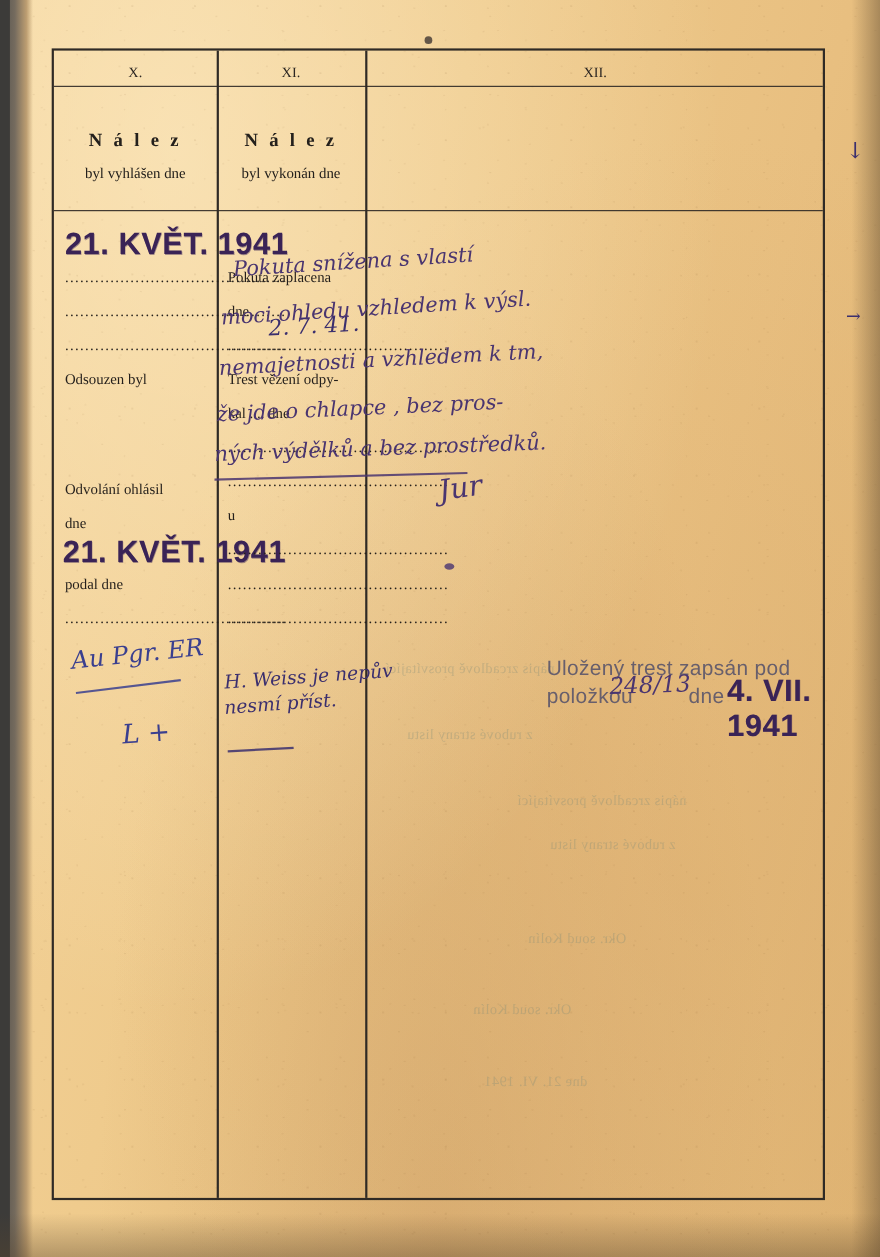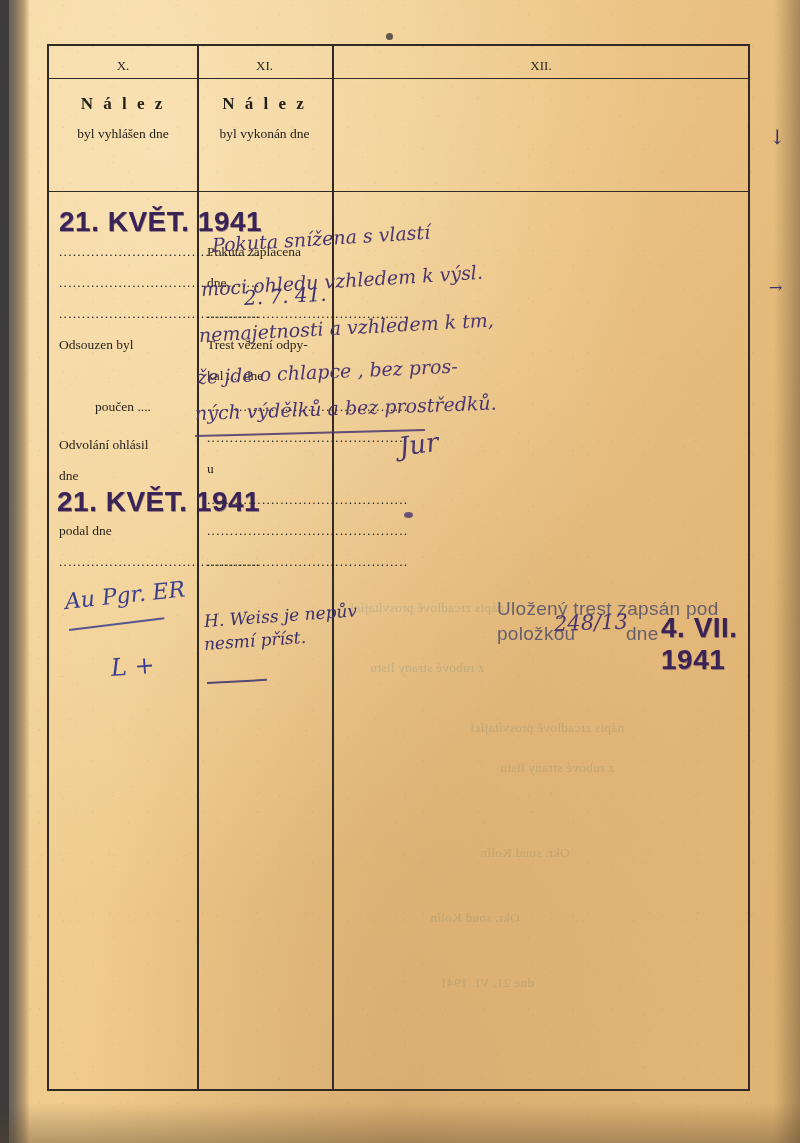--- a/index.html
+++ b/index.html
@@ -113,20 +113,21 @@
     font-size: 13px;
     color: #2c2622;
     text-align: center;
     font-family: "Liberation Serif", serif;
   }
   .colhead {
     position: absolute;
     text-align: center;
     color: #24201c;
     font-family: "Liberation Serif", serif;
+    margin-top: 24px;
   }
   .colhead .h1 {
     font-size: 17px;
     letter-spacing: 3px;
     font-weight: 700;
     display: block;
     margin-bottom: 12px;
   }
   .colhead .h2 {
     font-size: 13.5px;
@@ -243,21 +244,20 @@
 
     <div class="stamp" style="left:10px; top:160px;">
       <span class="big">21. KVĚT. 1941</span>
     </div>
 
     <div class="celltext dots" style="left:10px; top:190px; width:128px;">............................................</div>
     <div class="celltext dots" style="left:10px; top:221px; width:128px;">............................................</div>
     <div class="celltext dots" style="left:10px; top:252px; width:128px;">............................................</div>
 
     <div class="celltext" style="left:10px; top:283px; width:128px; text-align:justify;">Odsouzen    byl</div>
-    <div class="celltext" style="left:10px; top:345px; width:128px; text-align:center;">poučen ....</div>
 
     <div class="celltext" style="left:10px; top:383px; width:128px;">Odvolání   ohlásil</div>
     <div class="celltext" style="left:10px; top:414px; width:128px;">dne</div>
 
     <div class="stamp" style="left:8px; top:440px;">
       <span class="big">21. KVĚT. 1941</span>
     </div>
 
     <div class="celltext" style="left:10px; top:469px; width:128px;">podal    dne</div>
     <div class="celltext dots" style="left:10px; top:500px; width:128px;">............................................</div>

